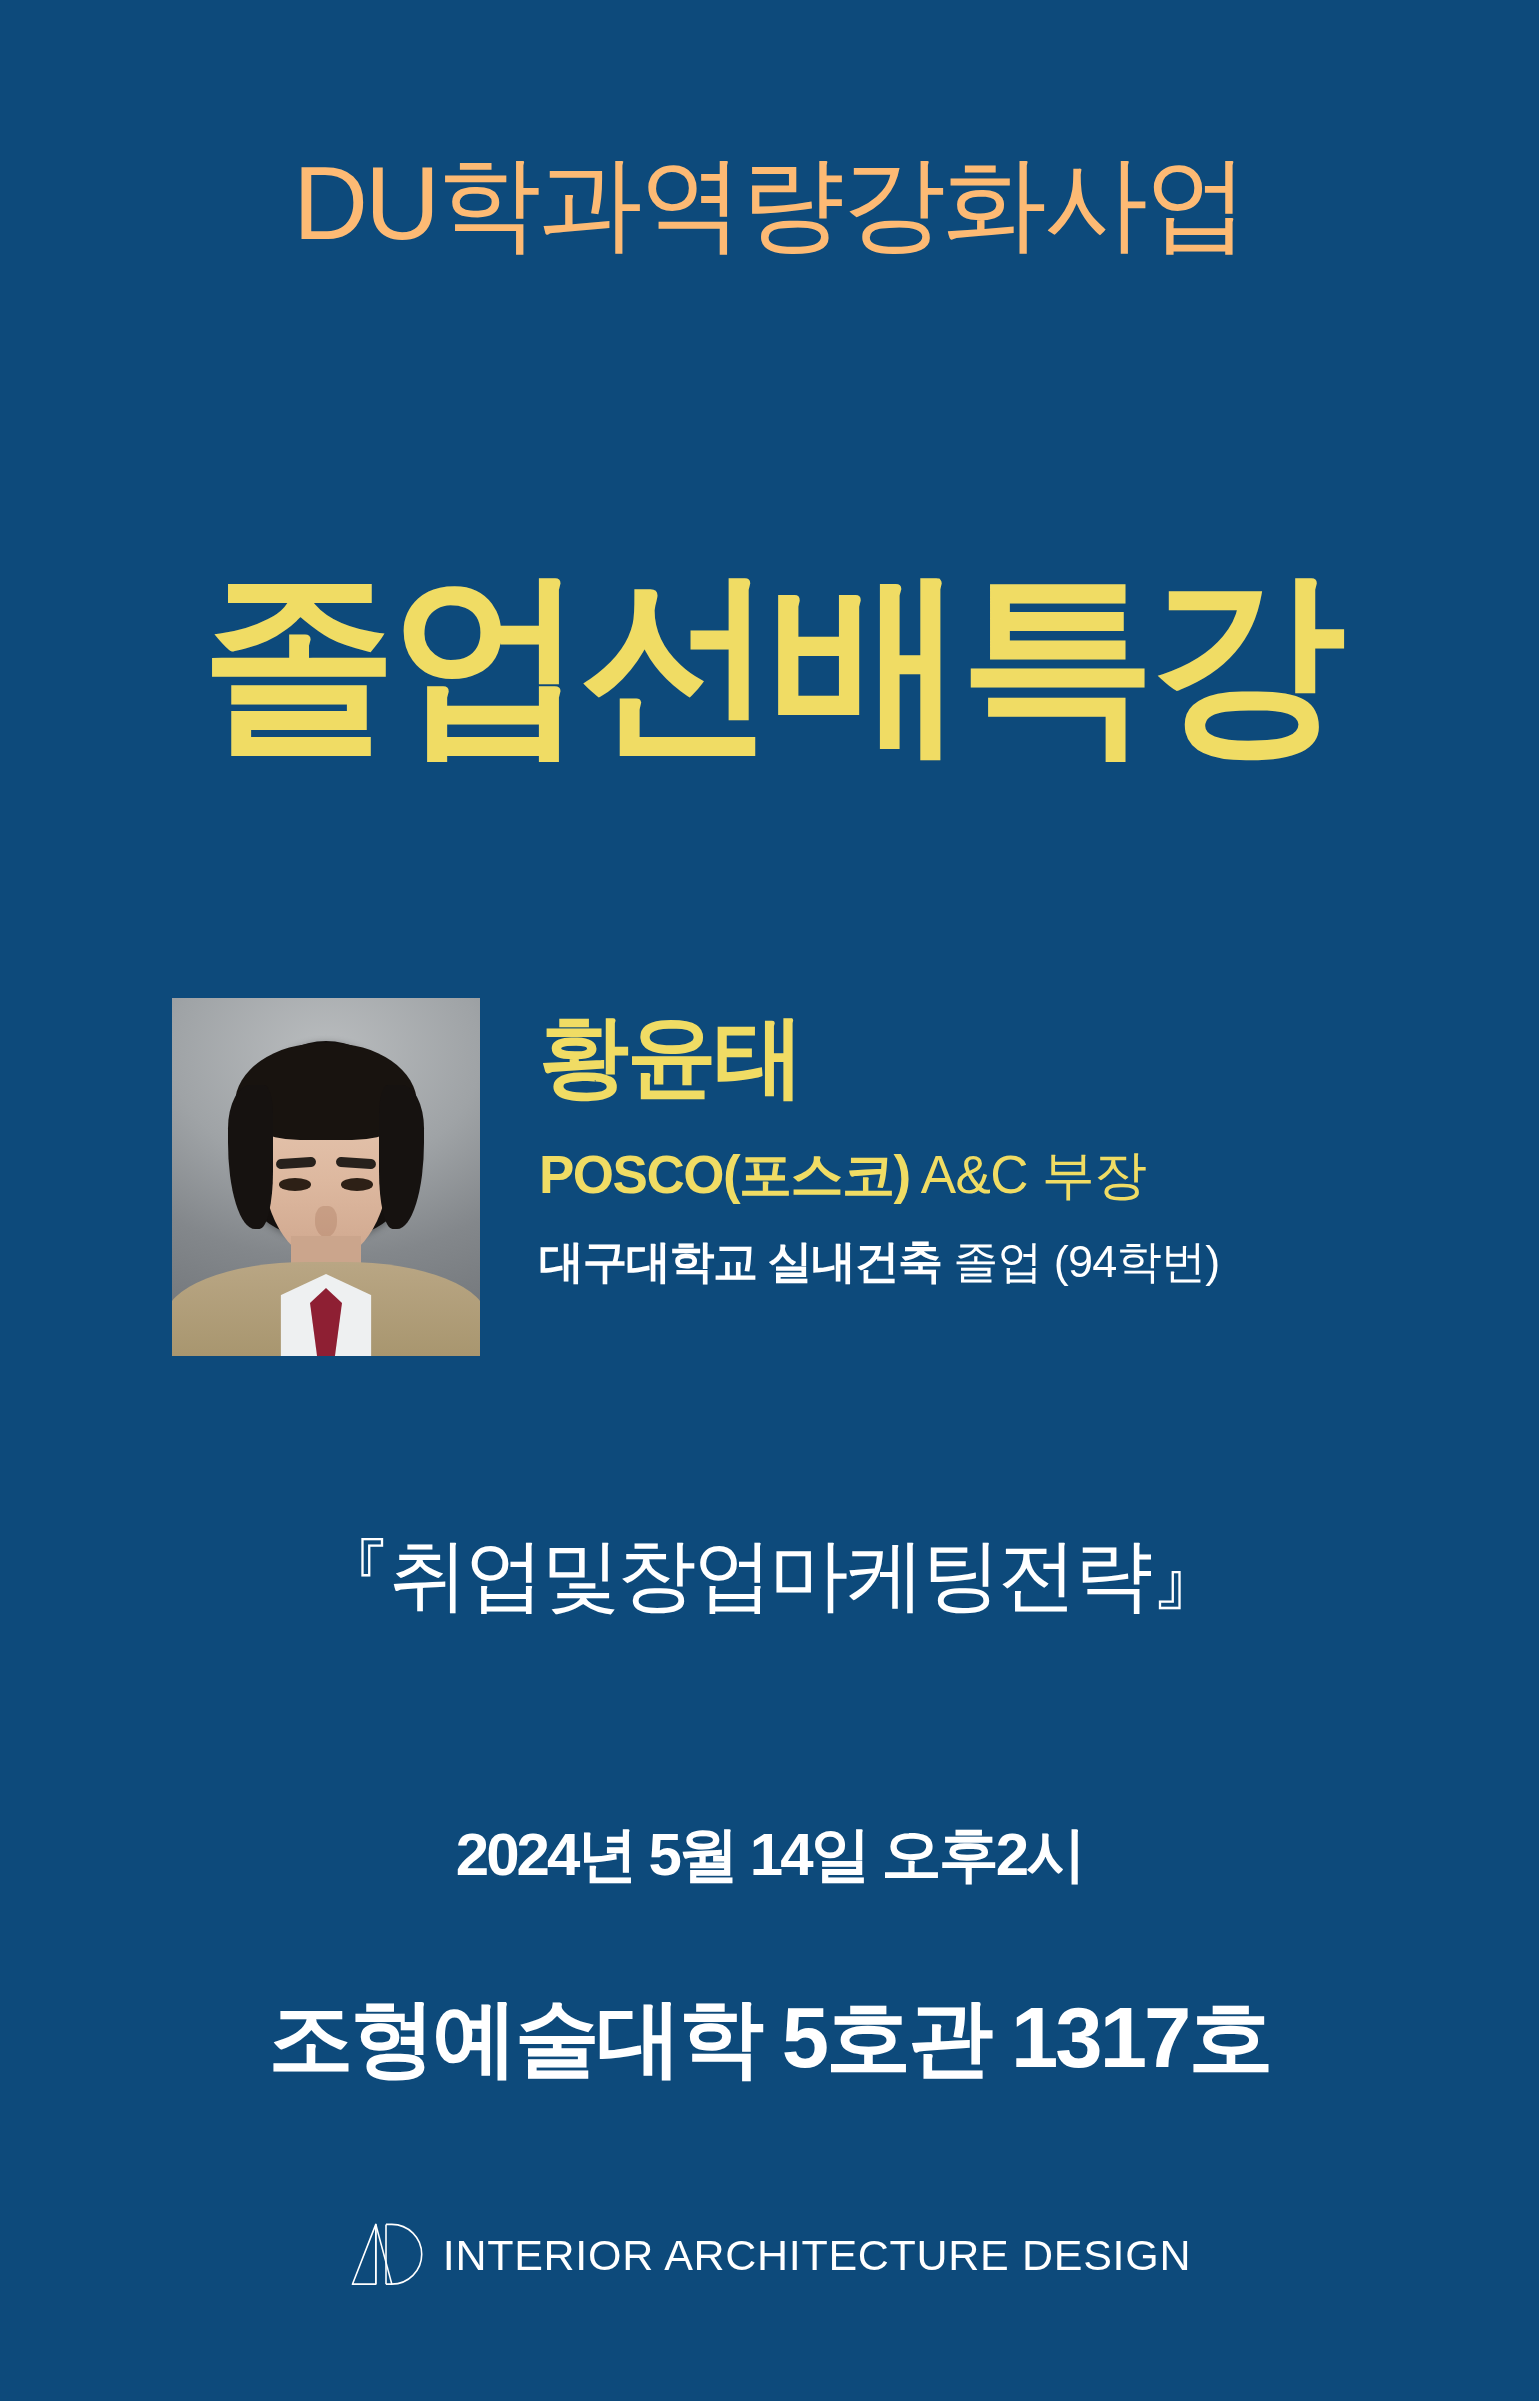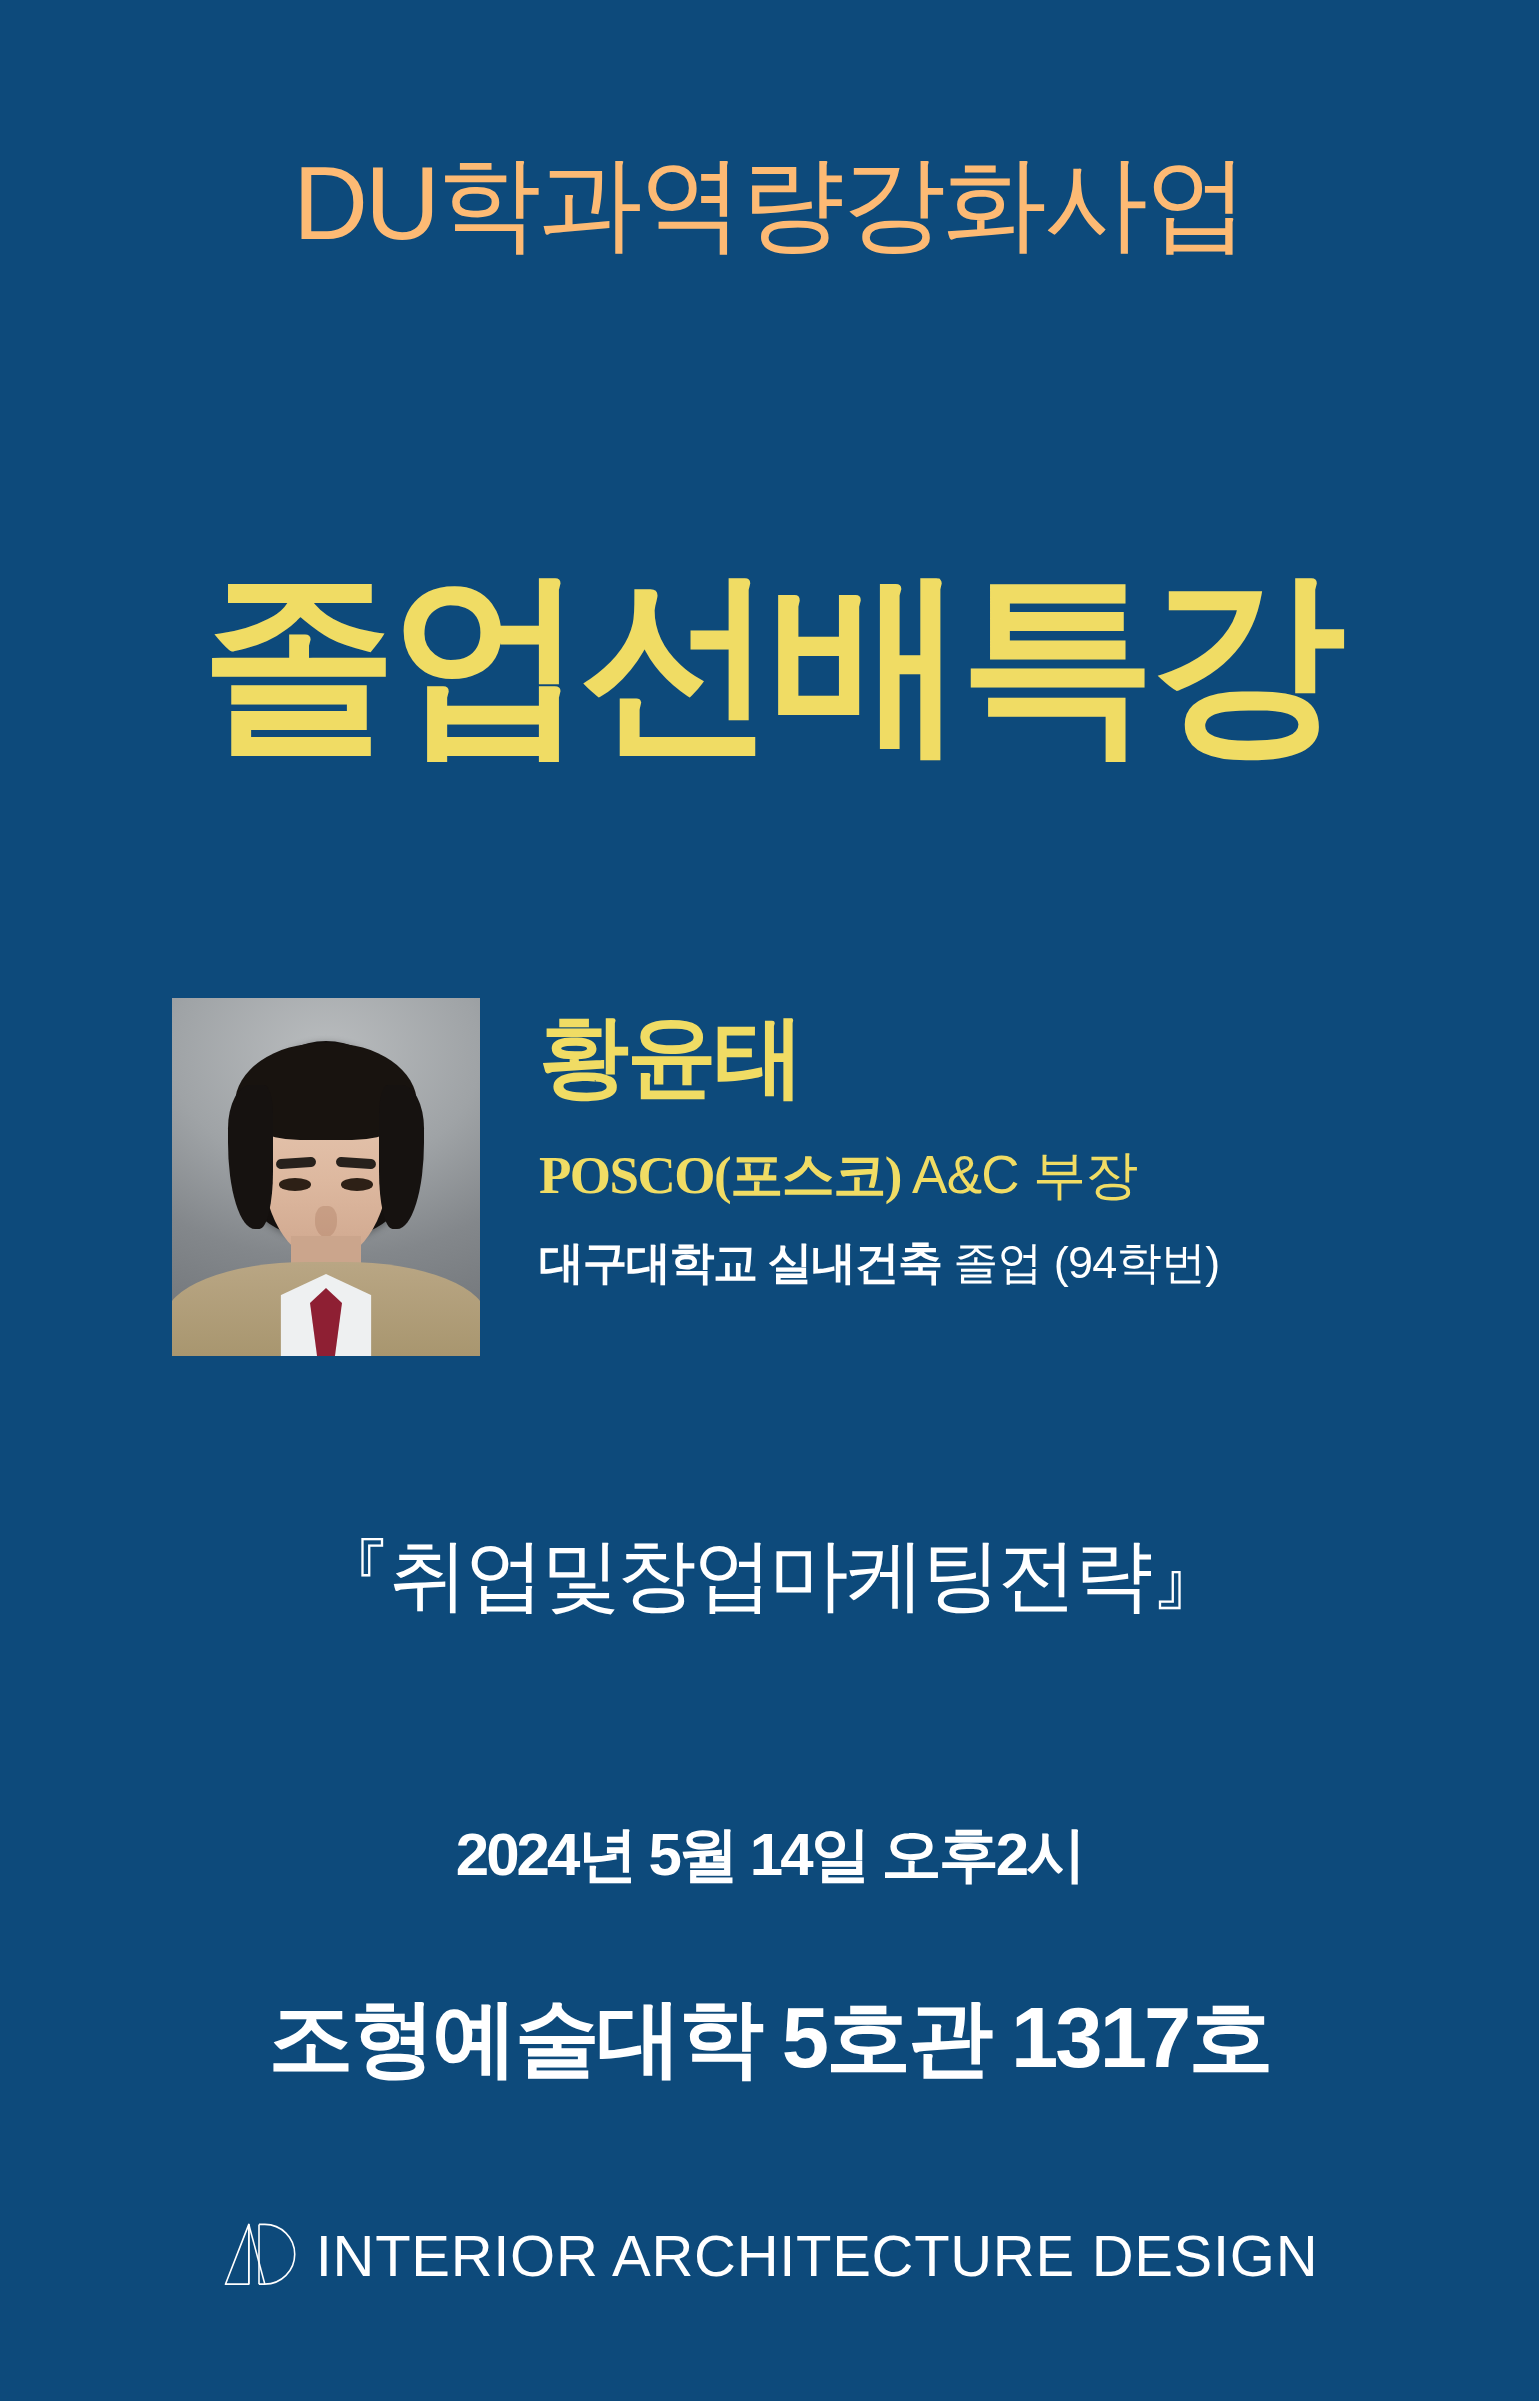--- a/index.html
+++ b/index.html
@@ -212,21 +212,21 @@
     margin-top: 13px;
     white-space: nowrap;
   }
   .speaker-role {
     color: #f0dc64;
     font-size: 53px;
     line-height: 1;
     margin-top: 47px;
     white-space: nowrap;
   }
-  .speaker-role .b { font-weight: 800; letter-spacing: -1.5px; font-family: Liberation Serif, serif; }
+  .speaker-role .b { font-weight: 800; letter-spacing: -1.5px; }
   .speaker-role .l { font-weight: 400; letter-spacing: -0.7px; }
   .speaker-edu {
     color: #ffffff;
     font-size: 45px;
     line-height: 1;
     margin-top: 38px;
     white-space: nowrap;
   }
   .speaker-edu .b { font-weight: 800; letter-spacing: -1.5px; }
   .speaker-edu .l { font-weight: 400; letter-spacing: -0.7px; }
@@ -266,21 +266,21 @@
     top: 2220px;
     width: 100%;
     display: flex;
     align-items: center;
     justify-content: center;
     gap: 19px;
   }
   .footer-logo { width: 76px; height: 70px; display: block; }
   .footer-text {
     color: #ffffff;
-    font-size: 58px;
+    font-size: 43px;
     font-weight: 400;
     letter-spacing: 0.7px;
     white-space: nowrap;
   }
 </style>
 </head>
 <body>
 
 <div id="poster">
 

